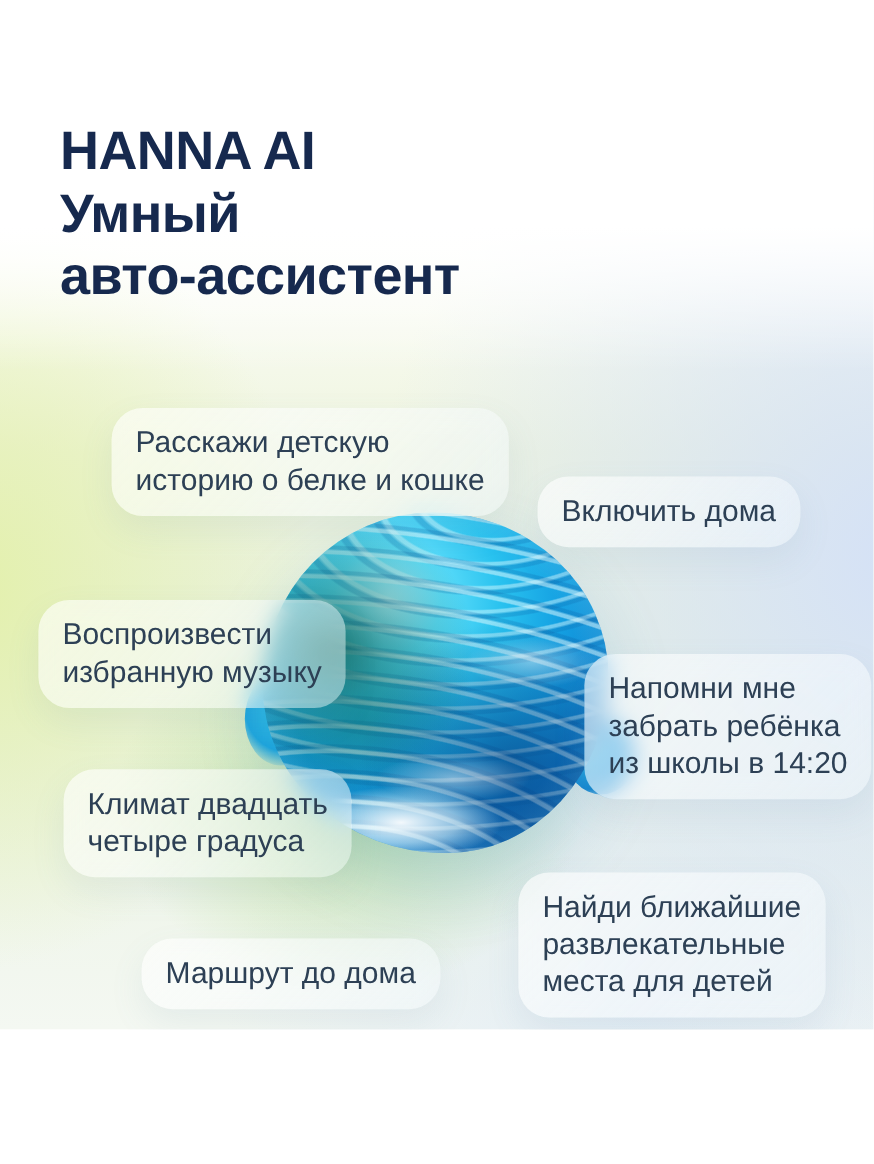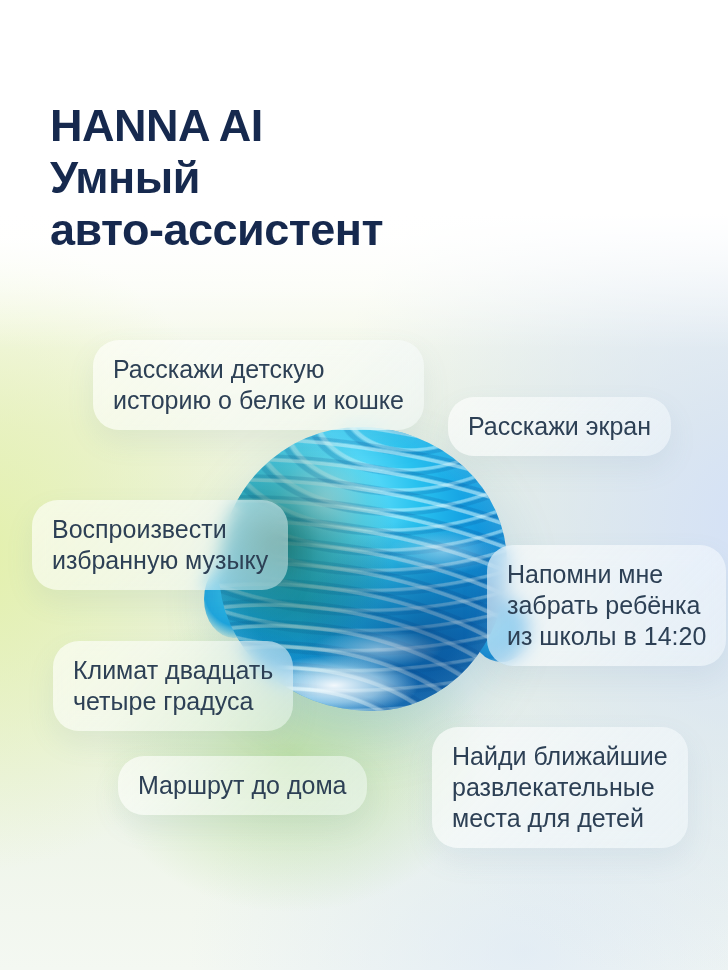--- a/index.html
+++ b/index.html
@@ -1,18 +1,18 @@
 <!DOCTYPE html>
 <html><head>
 <meta charset="utf-8">
 <style>
   html,body{margin:0;padding:0;}
   .page{
     position:relative;
-    width:728px;height:970px;
+    width:728px;height:858px;
     overflow:hidden;
     font-family:"Liberation Sans","DejaVu Sans",sans-serif;
     background:
       linear-gradient(180deg,#ffffff 0%,#ffffff 22%,rgba(255,255,255,0) 36%),
       radial-gradient(ellipse 300px 240px at 40% 78%, rgba(150,206,110,0.50) 0%, rgba(150,206,110,0) 65%),
       radial-gradient(ellipse 430px 470px at -4% 57%, #e3f0ab 0%, rgba(227,240,171,0) 68%),
       radial-gradient(ellipse 640px 680px at 104% 54%, #d4e1f7 0%, rgba(212,225,247,0) 70%),
       radial-gradient(ellipse 480px 360px at 72% 98%, rgba(214,228,247,0.55) 0%, rgba(214,228,247,0) 70%),
       linear-gradient(180deg,#ffffff 0%,#fdfefa 24%,#eef4de 44%,#e9f2df 62%,#edf4e7 80%,#f4f8f2 100%);
   }
@@ -94,21 +94,21 @@
     box-shadow:0 12px 28px rgba(100,140,170,0.10);
     color:#2d4055;
     font-size:25px;line-height:31px;
     white-space:pre-line;
   }
   .b-story  {left:93px; top:340px;}
   .b-screen {left:448px;top:397px;}
   .b-music  {left:32px; top:500px;}
   .b-remind {left:487px;top:545px;}
   .b-climate{left:53px; top:641px;}
-  .b-route  {left:118px;top:756px;}
+  .b-route  {left:118px;top:782px;}
   .b-places {left:432px;top:727px;}
 </style>
 </head>
 <body>
 
 <div class="page">
 
   <h1 class="title">HANNA AI
 Умный
 авто-ассистент</h1>
@@ -121,21 +121,21 @@
     <div class="orb-ripple r1"></div>
     <div class="orb-ripple r2"></div>
     <div class="orb-teal"></div>
     <div class="orb-deep"></div>
     <div class="orb-glowdot"></div>
     <div class="orb-sheen"></div>
   </div>
 
   <div class="bubble b-story">Расскажи детскую
 историю о белке и кошке</div>
-  <div class="bubble b-screen">Расскажи экран</div>
+  <div class="bubble b-screen">Включить дома</div>
   <div class="bubble b-music">Воспроизвести
 избранную музыку</div>
   <div class="bubble b-remind">Напомни мне
 забрать ребёнка
 из школы в 14:20</div>
   <div class="bubble b-climate">Климат двадцать
 четыре градуса</div>
   <div class="bubble b-route">Маршрут до дома</div>
   <div class="bubble b-places">Найди ближайшие
 развлекательные

